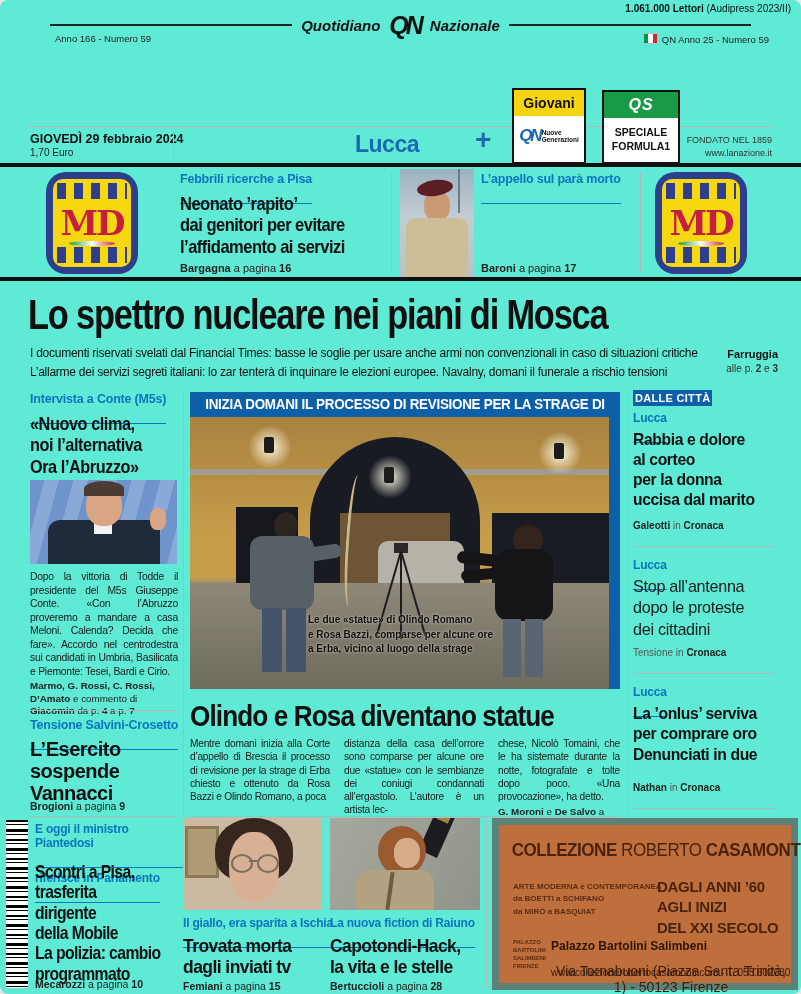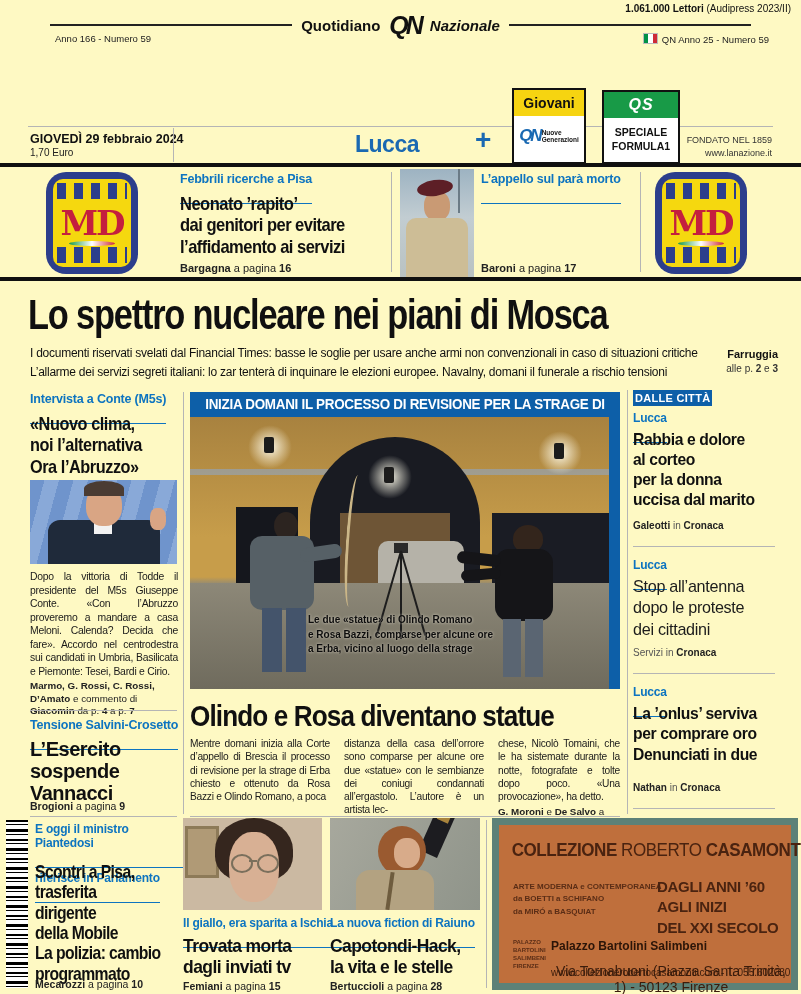--- a/index.html
+++ b/index.html
@@ -1,17 +1,17 @@
 <!DOCTYPE html>
 <html><head>
 <meta charset="utf-8">
 <style>
   html,body{margin:0;padding:0;background:#e8e8e8;}
-  #page{position:relative;width:801px;height:994px;margin:0 auto;background:#fef9c3;
-        font-family:"Liberation Sans",sans-serif;color:#111;overflow:hidden;}
+  #page{position:relative;width:801px;height:994px;margin:0 auto;background:#5eead4;
+        font-family:"Liberation Sans",sans-serif;color:#111;overflow:hidden;border-radius:8px;}
   .abs{position:absolute;}
   .b{font-weight:700;}
   .pre{white-space:pre-line;}
   .kicker{display:inline-block;color:#0d74c0;font-weight:700;font-size:12.5px;
           letter-spacing:-0.2px;border-bottom:1.5px solid #0d74c0;padding-bottom:17px;}
   .headline{font-weight:700;color:#101010;}
   .byline{font-size:11px;color:#222;}
   .vline{border-left:1px solid #b5b5b5;}
   .hline{border-top:1px solid #b5b5b5;}
   .thick{background:#101010;}
@@ -42,21 +42,21 @@
 </head>
 <body>
 
 <div id="page">
 
   <div class="abs" style="right:10px;top:3px;font-size:10px;">
     <span class="b">1.061.000 Lettori</span><span> (Audipress 2023/II)</span>
   </div>
   <div class="abs" style="left:0;right:0;top:14px;height:22px;display:flex;align-items:center;justify-content:center;gap:9px;">
     <div style="width:242px;border-top:2px solid #222;"></div>
-    <span style="font-weight:700;font-size:15px;">Quotidiano</span>
+    <span style="font-weight:700;font-style:italic;font-size:15px;">Quotidiano</span>
     <span style="font-weight:700;font-size:25px;letter-spacing:-3px;font-style:italic;">QN</span>
     <span style="font-weight:700;font-style:italic;font-size:15px;">Nazionale</span>
     <div style="width:242px;border-top:2px solid #222;"></div>
   </div>
   <div class="abs" style="left:55px;top:33px;font-size:9.5px;color:#222;">Anno 166 - Numero 59</div>
   <div class="abs" style="right:32px;top:33px;font-size:9.5px;color:#222;">
     <span style="display:inline-block;width:13px;height:9px;vertical-align:-1px;margin-right:4px;background:linear-gradient(90deg,#009246 0 33%,#fff 33% 66%,#ce2b37 66%);border:0.5px solid #bbb;"></span><span>QN Anno 25 - Numero 59</span>
   </div>
 
 
@@ -232,21 +232,21 @@
   <div class="abs byline" style="left:633px;top:520px;font-size:10px;">
     <span class="b">Galeotti</span><span style="color:#555;"> in </span><span class="b">Cronaca</span>
   </div>
   <div class="abs hline" style="left:633px;top:546px;width:142px;"></div>
 
   <div class="abs kicker" style="left:633px;top:558px;font-size:12px;">Lucca</div>
   <div class="abs pre" style="left:633px;top:576px;width:155px;font-size:17px;font-weight:400;color:#1c1c1c;line-height:1.25;letter-spacing:-0.3px;transform:scaleX(.95);transform-origin:0 0;">Stop all’antenna
 dopo le proteste
 dei cittadini</div>
   <div class="abs byline" style="left:633px;top:647px;font-size:10px;">
-    <span style="color:#555;">Servizi</span><span style="color:#555;"> in </span><span class="b">Cronaca</span>
+    <span style="color:#555;">Tensione</span><span style="color:#555;"> in </span><span class="b">Cronaca</span>
   </div>
   <div class="abs hline" style="left:633px;top:673px;width:142px;"></div>
 
   <div class="abs kicker" style="left:633px;top:685px;font-size:12px;">Lucca</div>
   <div class="abs headline pre" style="left:633px;top:703px;width:155px;font-size:16.5px;line-height:1.24;letter-spacing:-0.4px;transform:scaleX(.95);transform-origin:0 0;">La ’onlus’ serviva
 per comprare oro
 Denunciati in due</div>
   <div class="abs byline" style="left:633px;top:782px;font-size:10px;">
     <span class="b">Nathan</span><span style="color:#555;"> in </span><span class="b">Cronaca</span>
   </div>

